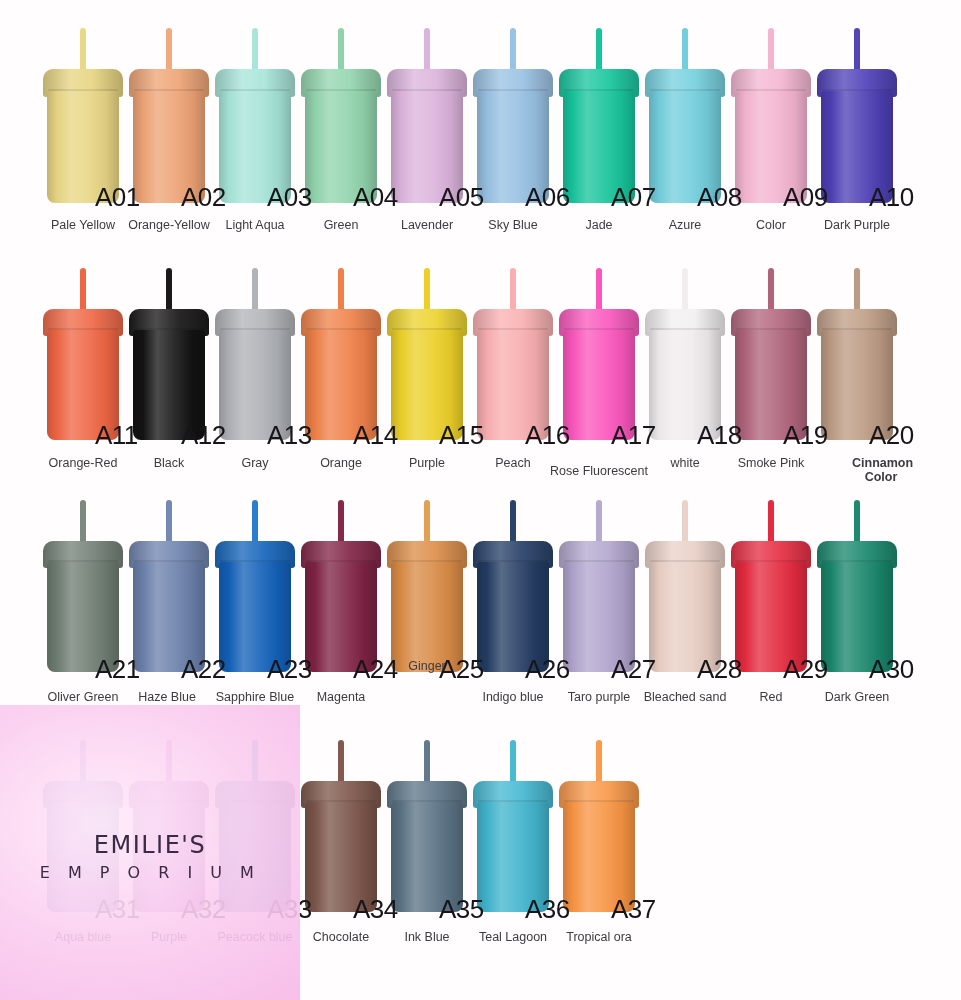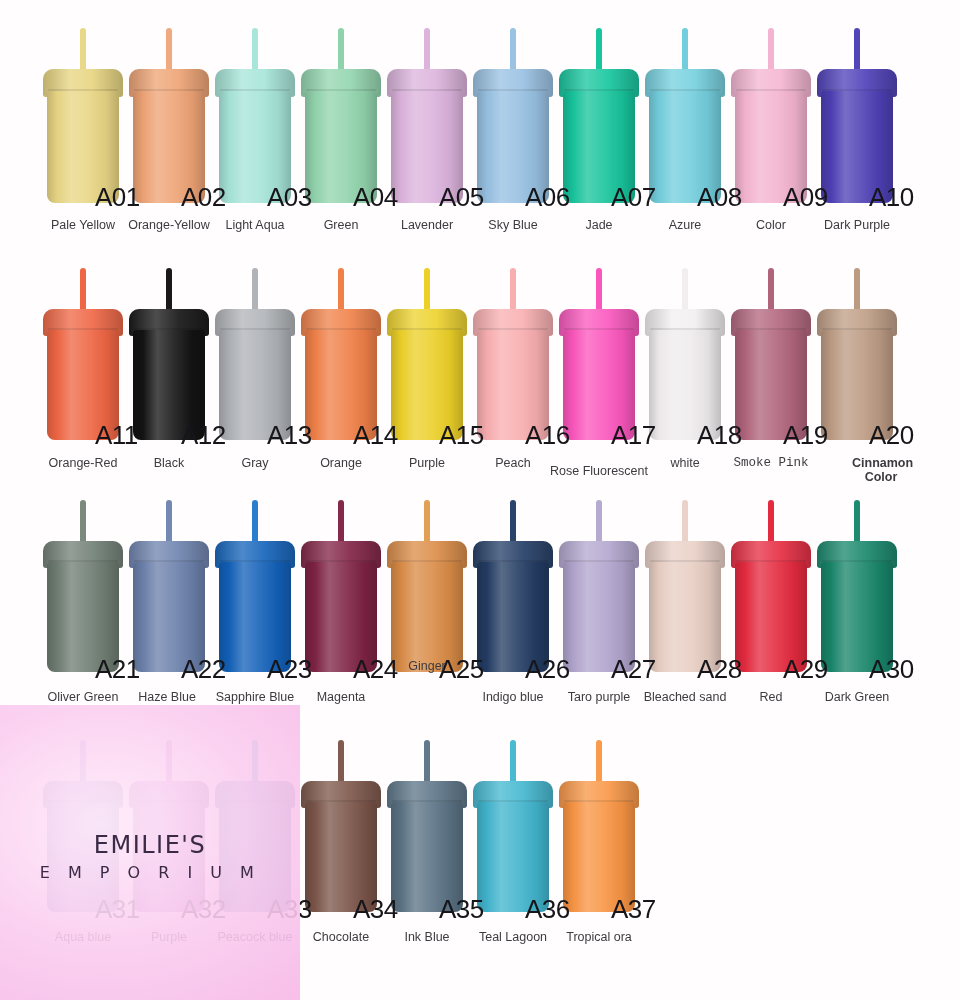--- a/index.html
+++ b/index.html
@@ -330,21 +330,21 @@
     <div class="code" style="left: 697px; top: 420px; z-index: 2;">A18</div>
     <div class="cname" style="width: 110px; left: 630px; top: 456px; z-index: 2;">white</div>
     <div class="cell" style="position: absolute; left: 728px; top: 268px; width: 86px; height: 172px;">
       <div class="tumbler">
         <div class="straw" style="height: 45px; background: rgb(176, 100, 124); margin-left: -3px;"></div>
         <div class="lid" style="top: 41px; height: 27px; background: rgb(181, 106, 130);"></div>
         <div class="body" style="top: 62px; height: 110px; background: rgb(176, 100, 124);"></div>
       </div>
     </div>
     <div class="code" style="left: 783px; top: 420px; z-index: 2;">A19</div>
-    <div class="cname" style="width: 110px; left: 716px; top: 456px; z-index: 2; font-family: Liberation Mono, monospace;">Smoke Pink</div>
+    <div class="cname" style="width: 110px; left: 716px; top: 456px; z-index: 2;">Smoke Pink</div>
     <div class="cell" style="position: absolute; left: 814px; top: 268px; width: 86px; height: 172px;">
       <div class="tumbler">
         <div class="straw" style="height: 45px; background: rgb(188, 155, 131); margin-left: -3px;"></div>
         <div class="lid" style="top: 41px; height: 27px; background: rgb(193, 161, 137);"></div>
         <div class="body" style="top: 62px; height: 110px; background: rgb(188, 155, 131);"></div>
       </div>
     </div>
     <div class="code" style="left: 869px; top: 420px; z-index: 2;">A20</div>
     <div class="cname" style="width: 58px; left: 852px; top: 456px; white-space: normal; z-index: 2; font-weight: bold;">Cinnamon Color</div>
     <div class="cell" style="position: absolute; left: 40px; top: 500px; width: 86px; height: 172px;">

